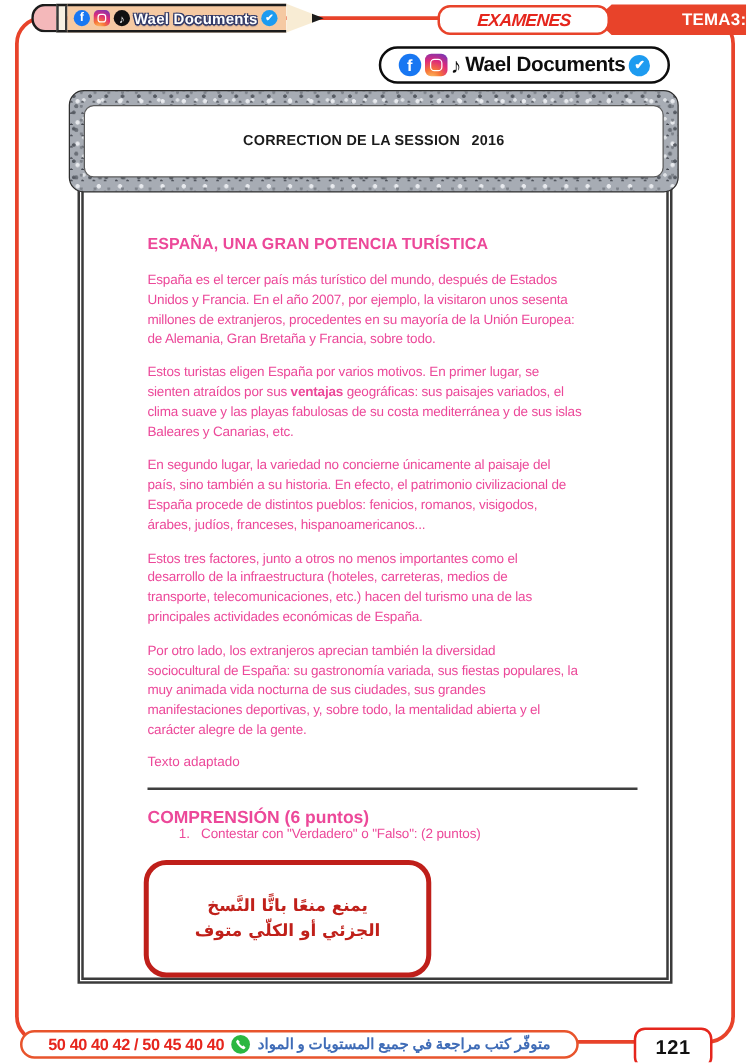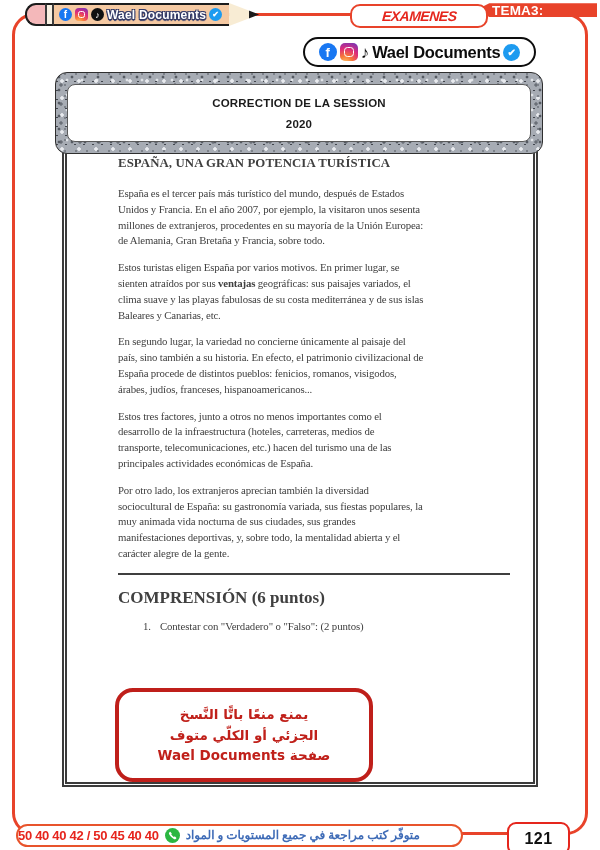--- a/index.html
+++ b/index.html
@@ -49,23 +49,23 @@
   .examenes-box {
     position:absolute; left:350px; top:4px; width:138px; height:24px; z-index:4;
     background:#fff; border:2.5px solid #e8432a; border-radius:10px;
     display:flex; align-items:center; justify-content:center;
   }
   .examenes-box span {
     color:#e5261d; font-weight:bold; font-style:italic; font-size:14px; letter-spacing:-.5px;
     transform:skewX(-4deg);
   }
   .tema-tab {
-    position:absolute; left:476px; top:3px; width:121px; height:14px; z-index:3;
+    position:absolute; left:476px; top:3px; width:121px; height:25px; z-index:3;
     background:#e8432a; clip-path:polygon(0 50%, 11% 2%, 100% 2%, 100% 100%, 11% 100%);
-    display:flex; align-items:center; justify-content:flex-start; padding-left:16px;
+    display:flex; align-items:center; justify-content:flex-end; padding-left:16px;
   }
   .tema-tab span { color:#ffffff; font-weight:bold; font-size:13.5px; letter-spacing:.2px; }
 
   
   .brand-badge {
     position:absolute; left:303px; top:37px; width:233px; height:30px; z-index:4;
     background:#fff; border:2.5px solid #0d0d0d; border-radius:16px;
     display:flex; align-items:center; justify-content:center; gap:3px;
   }
   .badge-fb { width:18px; height:18px; border-radius:50%; background:#1877f2; color:#fff; font-weight:bold;
@@ -98,59 +98,58 @@
       radial-gradient(circle at 9px 1px,  #7d828a 1px,   transparent 1.5px),
       radial-gradient(circle at 6px 8px,  #e8eaee 1.5px, transparent 2px),
       radial-gradient(circle at 1px 9px,  #42464e 1px,   transparent 1.4px),
       radial-gradient(circle at 11px 7px, #dfe2e6 1.2px, transparent 1.7px),
       radial-gradient(circle at 5px 12px, #6a6f77 1.4px, transparent 1.9px);
     background-size:13px 13px, 11px 11px, 17px 17px, 9px 9px, 15px 15px, 19px 19px;
   }
   .session-inner {
     position:absolute; left:11px; top:11px; right:11px; bottom:11px;
     background:#fff; border:1px solid #5a5a5a; border-radius:8px;
-    display:flex; flex-direction:column; align-items:center; justify-content:center; gap:9px;
+    display:flex; flex-direction:row; align-items:center; justify-content:center; gap:9px;
   }
   .session-inner div { font-size:11.5px; font-weight:bold; color:#1b1b1b; letter-spacing:.2px; }
 
   
   .content {
-    position:absolute; left:118px; top:156px; width:414px; z-index:2;
-    color:#404040;
-    font-family:Liberation Serif, serif;
+    position:absolute; left:118px; top:187px; width:414px; z-index:2;
+    color:#ec4899;
   }
   .content .title { font-size:12.8px; font-weight:bold; letter-spacing:.1px; margin-bottom:15px; }
   .content p {
     font-size:10.8px; line-height:15.8px; letter-spacing:-.15px;
     white-space:pre-line; margin-bottom:11px;
   }
   .content p b { font-weight:bold; }
   .content .credit { font-size:10.8px; margin-bottom:14px; white-space:pre-line; }
   .separator { border-top:2px solid #3f3f3f; width:392px; margin-bottom:13px; }
-  .comp-heading { font-size:17px; font-weight:bold; margin-bottom:12px; }
+  .comp-heading { font-size:14px; font-weight:bold; margin-bottom:0; }
   .question { display:flex; font-size:10.8px; letter-spacing:-.1px; }
   .question .qnum { margin-left:25px; margin-right:9px; }
 
   
   .warning-box {
-    position:absolute; left:115px; top:688px; width:258px; height:94px; z-index:3;
+    position:absolute; left:115px; top:688px; width:230px; height:94px; z-index:3;
     border:4.5px solid #bf1f1a; border-radius:18px; background:#fff;
     display:flex; flex-direction:column; align-items:center; justify-content:center;
     direction:rtl;
   }
   .warning-box div {
     font-family:"DejaVu Sans", sans-serif; font-size:13.5px; font-weight:bold;
     color:#c0201a; line-height:20.5px; white-space:nowrap;
   }
 
   
   .footer-pill {
     position:absolute; left:16px; top:824px; width:447px; height:23px; z-index:4;
     background:#fff; border:2.5px solid #e8542c; border-radius:12px;
-    display:flex; align-items:center; justify-content:flex-start; gap:6px;
+    display:flex; align-items:center; justify-content:center; gap:6px;
   }
   .footer-phones { color:#e6251d; font-weight:bold; font-size:13px; letter-spacing:-.3px; white-space:nowrap; }
   .wa-icon {
     width:15px; height:15px; border-radius:50%; background:#2bb741; flex:0 0 auto;
     display:flex; align-items:center; justify-content:center;
   }
   .footer-arabic {
     font-family:Liberation Serif, serif; direction:rtl;
     color:#3f6cb7; font-weight:bold; font-size:12px; white-space:nowrap;
   }
@@ -199,21 +198,21 @@
     <span class="badge-tt">♪</span>
     <span class="badge-label">Wael Documents</span>
     <span class="badge-verified">✔</span>
   </div>
 
   <div class="doc-frame"></div>
 
   <div class="session-box">
     <div class="session-inner">
       <div>CORRECTION DE LA SESSION</div>
-      <div>2020</div>
+      <div>2016</div>
     </div>
   </div>
 
   <div class="content">
     <div class="title">ESPAÑA, UNA GRAN POTENCIA TURÍSTICA</div>
     <p>España es el tercer país más turístico del mundo, después de Estados
 Unidos y Francia. En el año 2007, por ejemplo, la visitaron unos sesenta
 millones de extranjeros, procedentes en su mayoría de la Unión Europea:
 de Alemania, Gran Bretaña y Francia, sobre todo.</p>
     <p><span>Estos turistas eligen España por varios motivos. En primer lugar, se
@@ -226,32 +225,32 @@
 árabes, judíos, franceses, hispanoamericanos...</p>
     <p>Estos tres factores, junto a otros no menos importantes como el
 desarrollo de la infraestructura (hoteles, carreteras, medios de
 transporte, telecomunicaciones, etc.) hacen del turismo una de las
 principales actividades económicas de España.</p>
     <p>Por otro lado, los extranjeros aprecian también la diversidad
 sociocultural de España: su gastronomía variada, sus fiestas populares, la
 muy animada vida nocturna de sus ciudades, sus grandes
 manifestaciones deportivas, y, sobre todo, la mentalidad abierta y el
 carácter alegre de la gente.</p>
+    <div class="credit">Texto adaptado</div>
     <div class="separator"></div>
     <div class="comp-heading">COMPRENSIÓN (6 puntos)</div>
     <div class="question">
       <span class="qnum">1.</span>
       <span>Contestar con "Verdadero" o "Falso": (2 puntos)</span>
     </div>
   </div>
 
   <div class="warning-box">
     <div>يمنع منعًا باتًّا النَّسخ</div>
     <div>الجزئي أو الكلّي متوف</div>
-    <div>صفحة Wael Documents</div>
   </div>
 
   <div class="footer-pill">
     <span class="footer-phones">50 40 40 42 / 50 45 40 40</span>
     <span class="wa-icon">
       <svg width="9" height="9" viewBox="0 0 24 24">
           <path fill="#ffffff" d="M6.6 2.6c-.5-.5-1.3-.5-1.8 0L3.3 4.1c-1 1-1.2 2.5-.5 3.8 1.2 2.3 3.1 5.2 5.9 8 2.8 2.8 5.7 4.7 8 5.9 1.3.7 2.8.5 3.8-.5l1.5-1.5c.5-.5.5-1.3 0-1.8l-3.2-3.2c-.5-.5-1.3-.5-1.8 0l-1.1 1.1c-1.6-.9-3-1.9-4.2-3.1-1.2-1.2-2.2-2.6-3.1-4.2l1.1-1.1c.5-.5.5-1.3 0-1.8L6.6 2.6z"></path>
         </svg>
     </span>
     <span class="footer-arabic">متوفّر كتب مراجعة في جميع المستويات و المواد</span>

